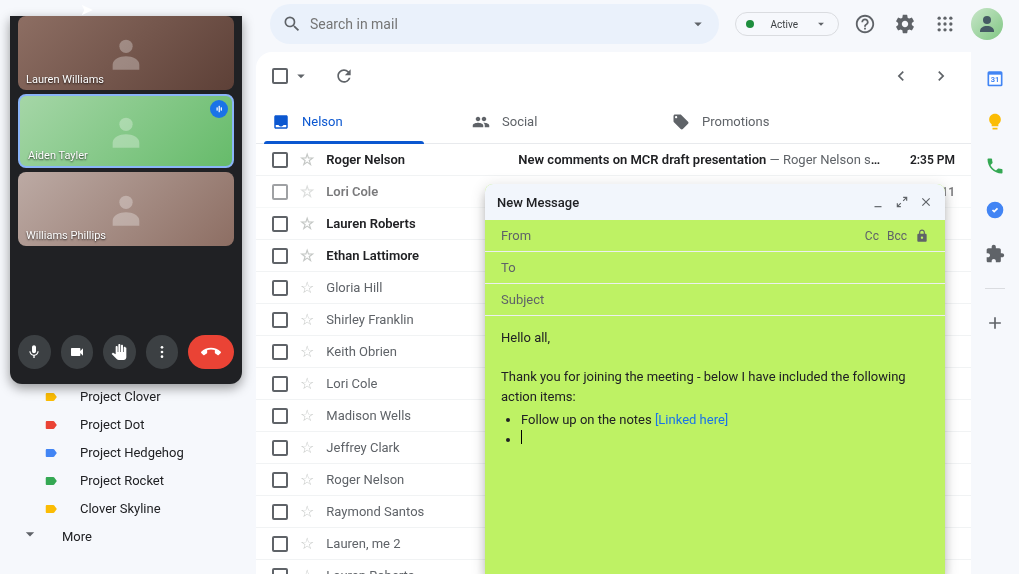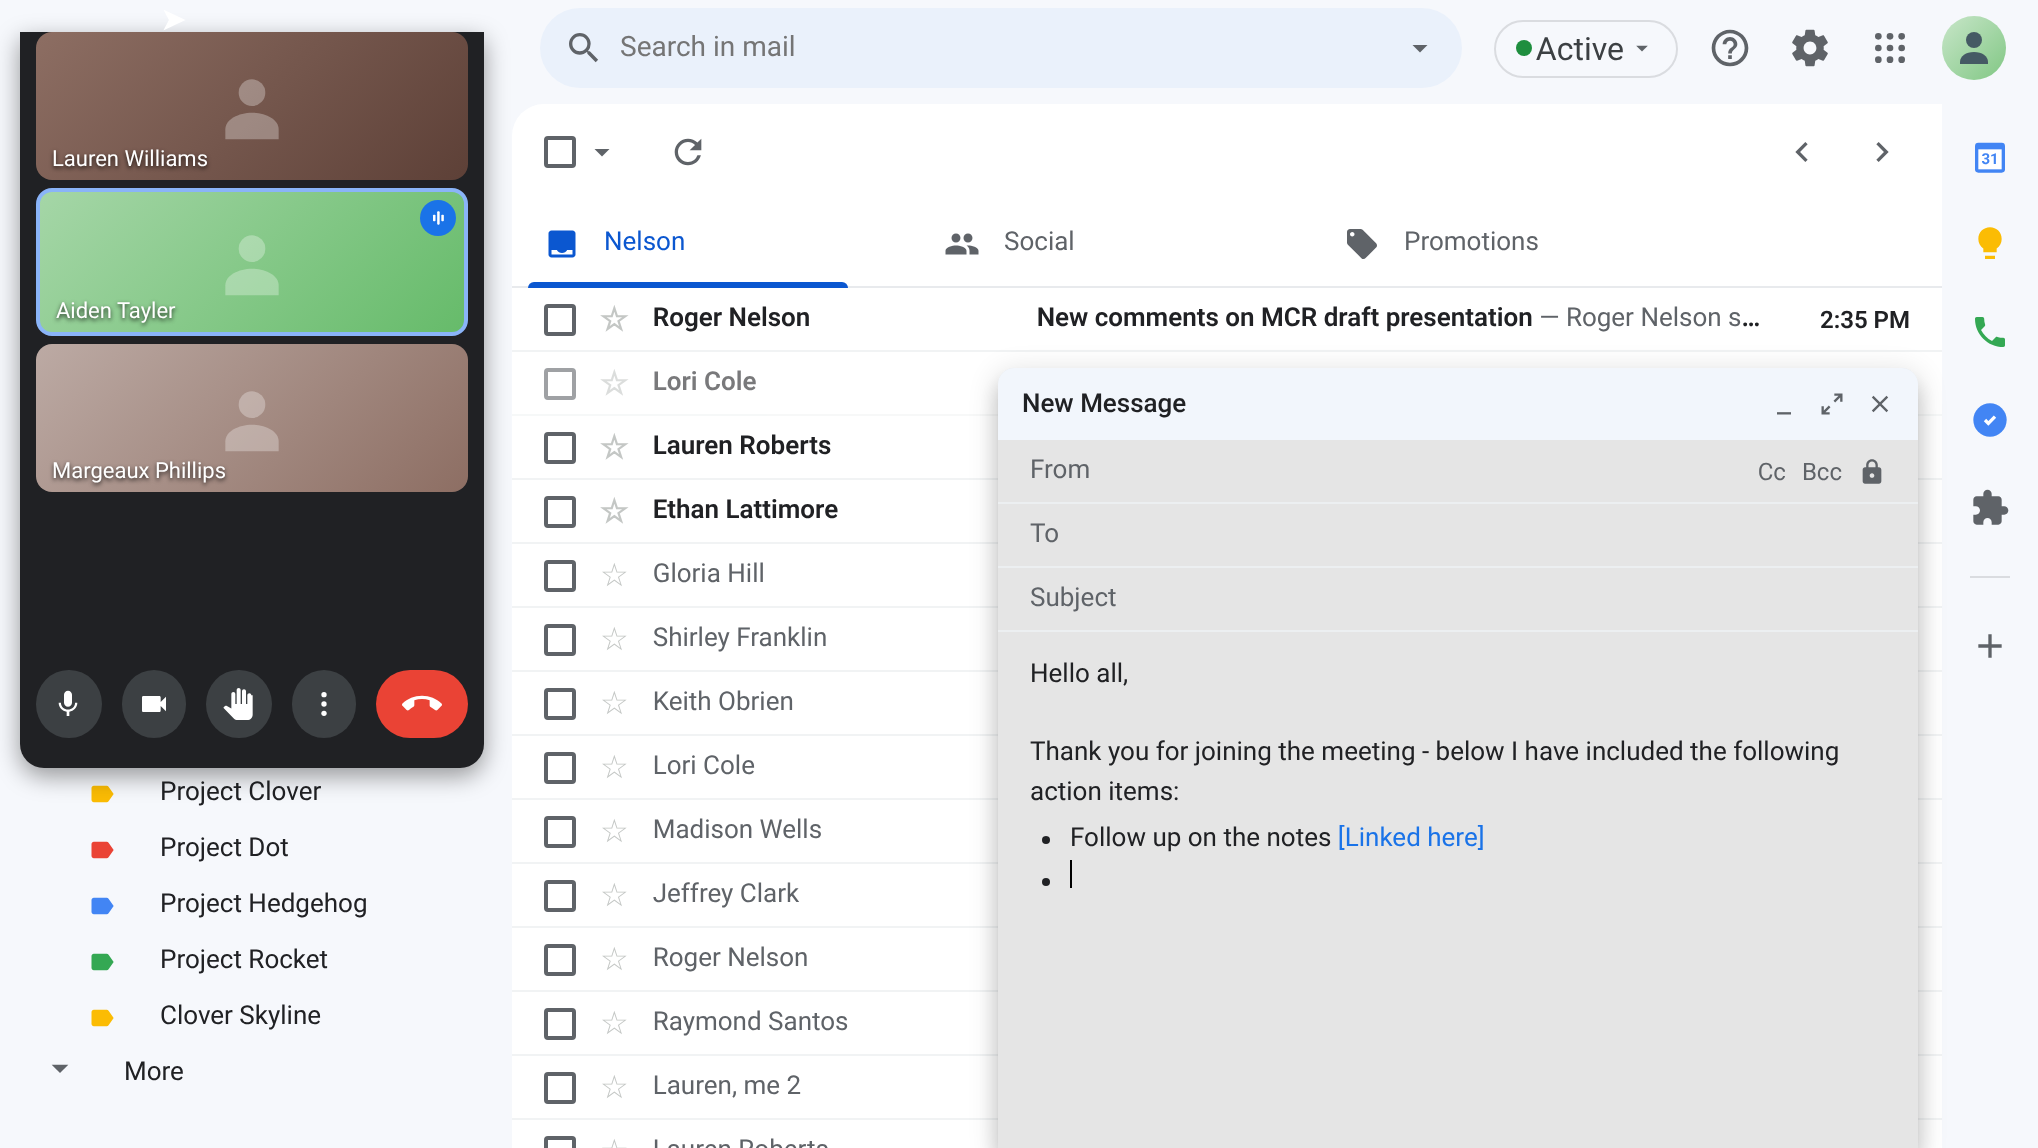--- a/index.html
+++ b/index.html
@@ -3,21 +3,21 @@
 <meta charset="utf-8">
 <style>
 * { margin: 0; padding: 0; box-sizing: border-box; font-family: 'Google Sans', Roboto, Arial, sans-serif; }
 body { width: 1019px; height: 574px; overflow: hidden; background: #f6f8fc; position: relative; }
 
 
 .header { height: 48px; display: flex; align-items: center; padding: 0 16px 0 270px; gap: 16px; }
 .search-wrap { flex: 1; max-width: 520px; background: #eaf1fb; border-radius: 24px; height: 40px; display: flex; align-items: center; padding: 0 12px; gap: 8px; }
 .search-wrap input { flex: 1; border: none; background: transparent; outline: none; font-size: 14px; color: #5f6368; }
 .header-right { display: flex; align-items: center; gap: 12px; margin-left: auto; }
-.status-pill { display: flex; align-items: center; gap: 2px; border: 1px solid #dadce0; border-radius: 16px; padding: 4px 10px; font-size: 16px; color: #3c4043; }
+.status-pill { display: flex; align-items: center; gap: 16px; border: 1px solid #dadce0; border-radius: 16px; padding: 4px 10px; font-size: 10px; color: #3c4043; }
 .dot-green { width: 8px; height: 8px; background: #1e8e3e; border-radius: 50%; }
 .icon-btn { width: 28px; height: 28px; display: flex; align-items: center; justify-content: center; color: #5f6368; cursor: pointer; border-radius: 50%; }
 .avatar-circle { width: 32px; height: 32px; border-radius: 50%; background: linear-gradient(135deg,#c8e6c9,#81c784); display: flex; align-items: center; justify-content: center; font-size: 11px; }
 
 
 .main { display: flex; height: calc(100% - 48px); }
 .sidebar { width: 256px; padding: 8px 0 8px 8px; }
 .label-row { display: flex; align-items: flex-end; gap: 22px; height: 28px; padding: 0 12px 0 36px; border-radius: 0 14px 14px 0; font-size: 13px; color: #202124; cursor: pointer; }
 .tag { width: 14px; height: 14px; }
 .tag svg { display: block; }
@@ -42,21 +42,21 @@
 .subject .snippet { font-weight: 400; color: #5f6368; }
 .time { width: 60px; text-align: right; font-size: 12px; }
 .star { color: #c4c7c5; cursor: pointer; font-size: 16px; }
 
 
 .right-rail { width: 48px; background: #f6f8fc; display: flex; flex-direction: column; align-items: center; gap: 24px; padding-top: 20px; }
 .rail-icon { width: 20px; height: 20px; }
 .rail-divider { width: 20px; height: 1px; background: #dadce0; }
 
 
-.compose { position: absolute; right: 60px; bottom: 0; width: 460px; height: 390px; background: #e5e5e5; box-shadow: 0 8px 10px 1px rgba(0,0,0,.14),0 3px 14px 2px rgba(0,0,0,.12),0 5px 5px -3px rgba(0,0,0,.2); border-radius: 8px 8px 0 0; display: flex; flex-direction: column; z-index: 50; }
+.compose { position: absolute; right: 74px; bottom: 0; width: 460px; height: 390px; background: #bef264; box-shadow: 0 8px 10px 1px rgba(0,0,0,.14),0 3px 14px 2px rgba(0,0,0,.12),0 5px 5px -3px rgba(0,0,0,.2); border-radius: 8px 8px 0 0; display: flex; flex-direction: column; z-index: 50; }
 .compose-header { height: 36px; background: #f2f6fc; border-radius: 8px 8px 0 0; display: flex; align-items: center; padding: 0 12px; font-size: 13px; font-weight: 500; color: #202124; }
 .compose-header .actions { margin-left: auto; display: flex; gap: 10px; color: #5f6368; }
 .compose-field { padding: 8px 16px; border-bottom: 1px solid #eceff1; font-size: 13px; color: #5f6368; display: flex; align-items: center; }
 .compose-field .spacer { flex: 1; }
 .compose-field .cc { font-size: 12px; color: #5f6368; margin-left: 8px; }
 .compose-body { padding: 12px 16px; font-size: 13px; color: #202124; line-height: 1.5; }
 .compose-body a { color: #1a73e8; text-decoration: none; }
 .compose-body ul { margin: 4px 0 0 20px; }
 
 
@@ -453,21 +453,21 @@
         </div>
         <div class="name">Aiden Tayler</div>
       </div>
       <div class="participant" style="background: linear-gradient(135deg, rgb(188, 170, 164), rgb(141, 110, 99));">
         <div class="vid">
           <svg width="40" height="40" viewBox="0 0 24 24" fill="rgba(255,255,255,0.3)">
             <circle cx="12" cy="8" r="4"></circle>
             <path d="M12 14c-4 0-8 2-8 5v3h16v-3c0-3-4-5-8-5z"></path>
           </svg>
         </div>
-        <div class="name">Margeaux Phillips</div>
+        <div class="name">Williams Phillips</div>
       </div>
     </div>
   <div class="call-controls">
     <div class="call-btn">
         <svg width="16" height="16" viewBox="0 0 24 24" fill="#fff">
           <path d="M12 14c1.66 0 3-1.34 3-3V5c0-1.66-1.34-3-3-3S9 3.34 9 5v6c0 1.66 1.34 3 3 3zm5.3-3c0 3-2.54 5.1-5.3 5.1S6.7 14 6.7 11H5c0 3.41 2.72 6.23 6 6.72V21h2v-3.28c3.28-.48 6-3.3 6-6.72h-1.7z"></path>
         </svg>
       </div>
     <div class="call-btn">
         <svg width="16" height="16" viewBox="0 0 24 24" fill="#fff">

